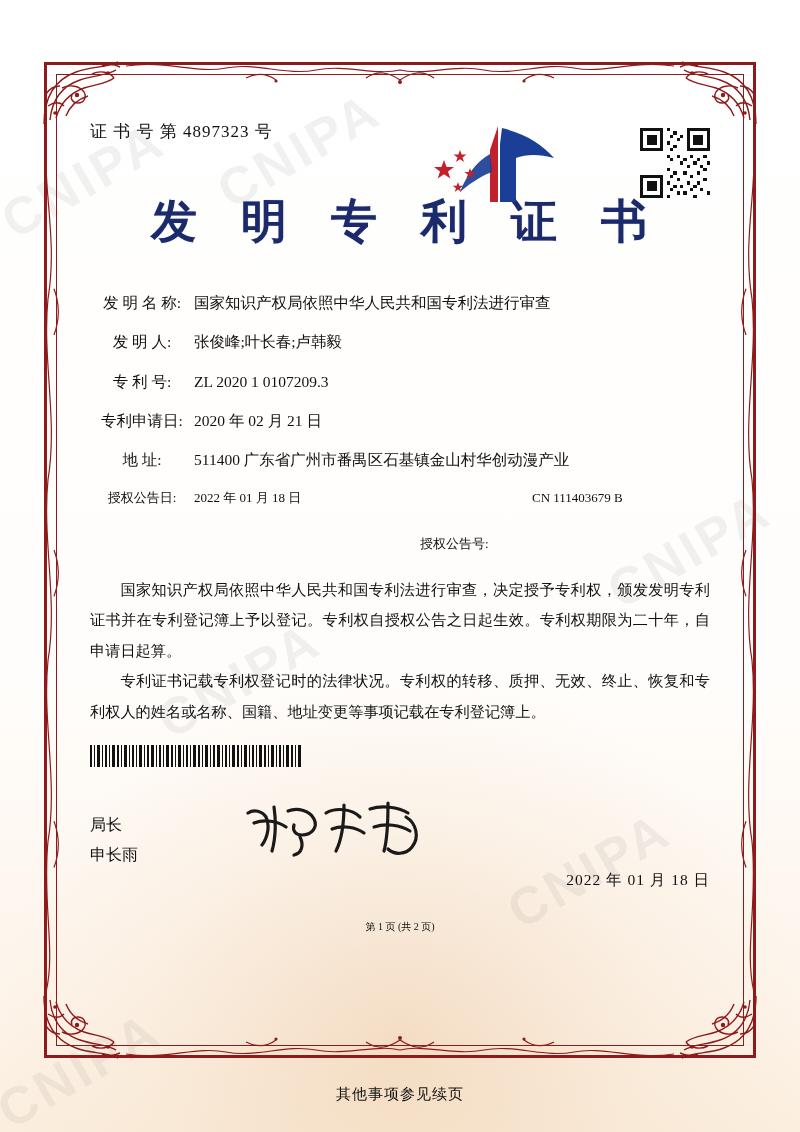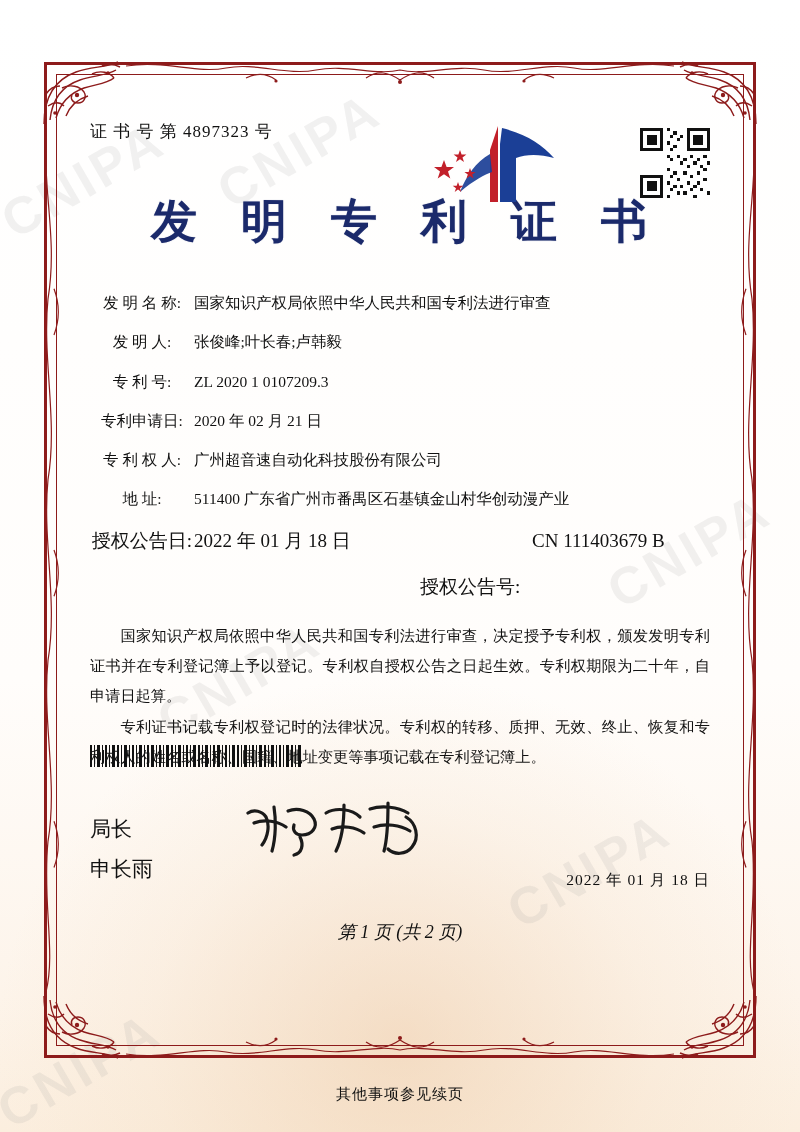--- a/index.html
+++ b/index.html
@@ -86,52 +86,52 @@
     font-family:"DejaVu Serif","Liberation Serif",serif;
     text-shadow:0 0 1px rgba(27,42,107,0.4);
   }
 
   .fields{margin-top:42px;font-size:15.5px;color:#111;line-height:1.05;}
   .row{display:flex;align-items:flex-start;margin-bottom:23px;}
   .label{width:104px;flex:0 0 104px;white-space:nowrap;letter-spacing:0px;text-align:center;}
   .value{flex:1;}
   .value .line2{margin-top:7px;}
 
-  .row-two{display:flex;align-items:flex-start;margin-bottom:12px;font-size:19px;}
+  .row-two{display:flex;align-items:flex-start;margin-bottom:12px;font-size:13px;}
   .row-two .label{width:104px;flex:0 0 104px;}
   .row-two .mid{width:226px;flex:0 0 226px;}
   .row-two .label2{flex:0 0 112px;white-space:nowrap;margin-top:46px;}
 
   .para{
     margin-top:24px;
     font-size:15.2px;
     line-height:2.0;
     color:#111;
     text-align:justify;
     text-indent:2em;
   }
   .para + .para{margin-top:0px;}
 
   .barcode{
     position:absolute;left:90px;top:745px;
     height:22px;width:212px;
   }
 
-  .sign-block{position:absolute;left:90px;top:810px;font-size:21px;line-height:1.9;color:#111;}
+  .sign-block{position:absolute;left:90px;top:810px;font-size:16px;line-height:1.9;color:#111;}
   .signature{
     position:absolute;left:240px;top:793px;
     width:190px;height:70px;
   }
   .date-right{
     position:absolute;right:90px;top:870px;
     font-size:15.5px;color:#111;letter-spacing:1px;
   }
   .page-num{
     position:absolute;left:0;right:0;top:920px;
-    text-align:center;font-size:18px;color:#111;font-style:italic;
+    text-align:center;font-size:10px;color:#111;
   }
   .footer-note{
     position:absolute;left:0;right:0;bottom:28px;
     text-align:center;font-size:15px;color:#111;letter-spacing:1px;
   }
 </style>
 </head>
 <body>
 
 <div class="page">
@@ -379,24 +379,20 @@
       <div class="row">
         <div class="label">专 利 号:</div>
         <div class="value">ZL 2020 1 0107209.3</div>
       </div>
 
       <div class="row">
         <div class="label">专利申请日:</div>
         <div class="value">2020 年 02 月 21 日</div>
       </div>
 
-      <div class="row">
-        <div class="label">专 利 权 人:</div>
-        <div class="value">广州超音速自动化科技股份有限公司</div>
-      </div>
 
       <div class="row">
         <div class="label">地       址:</div>
         <div class="value">
           <div>511400 广东省广州市番禺区石基镇金山村华创动漫产业</div>
         </div>
       </div>
 
       <div class="row-two">
         <div class="label">授权公告日:</div>

